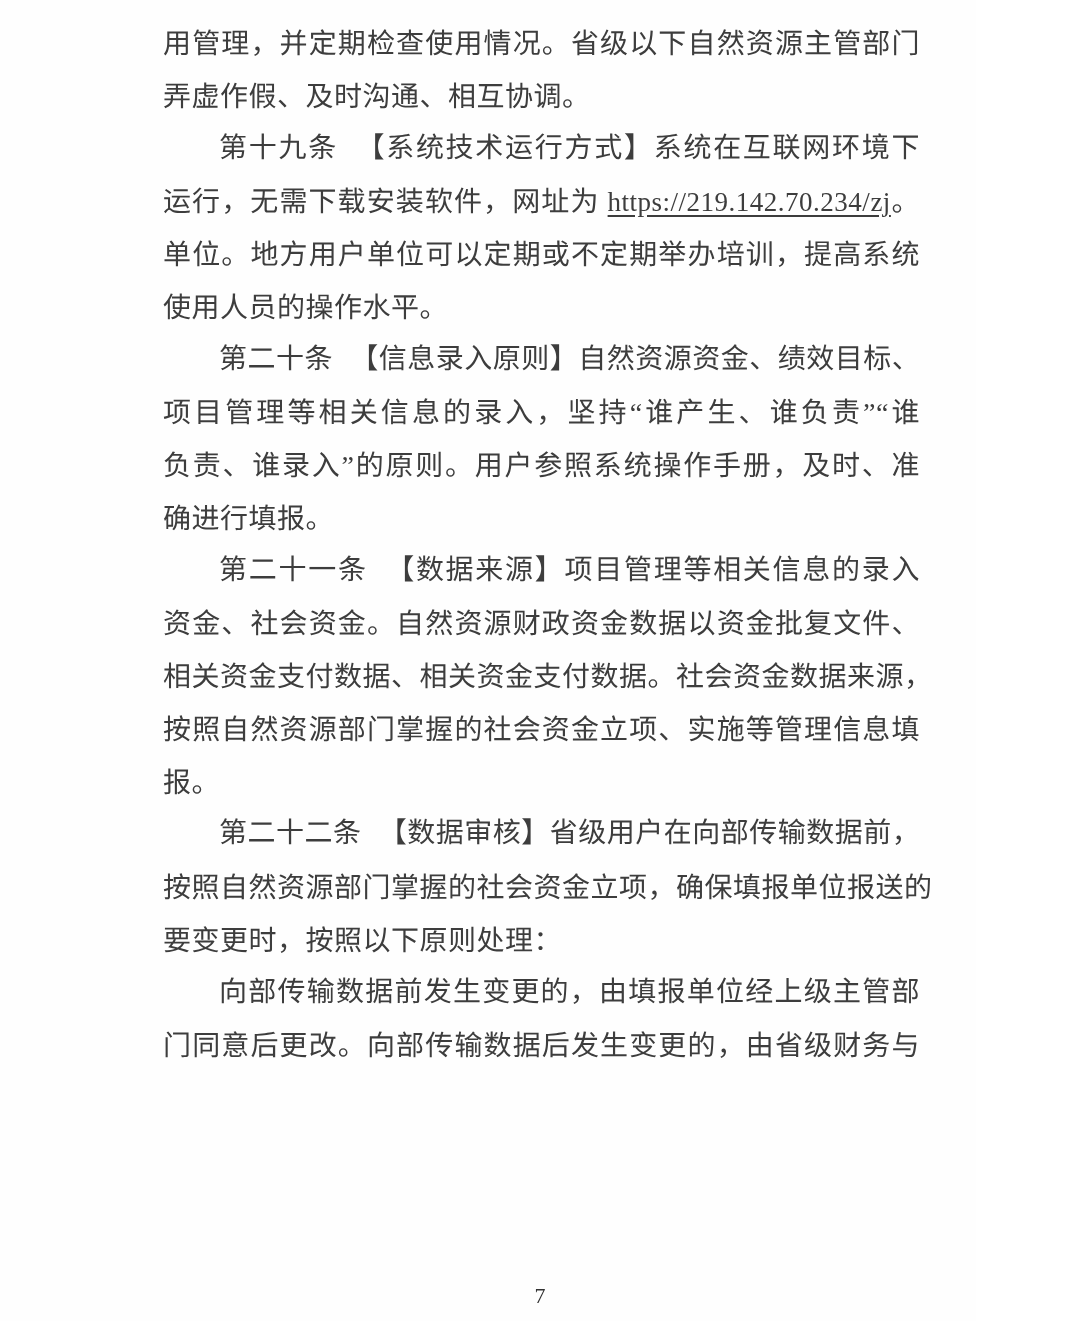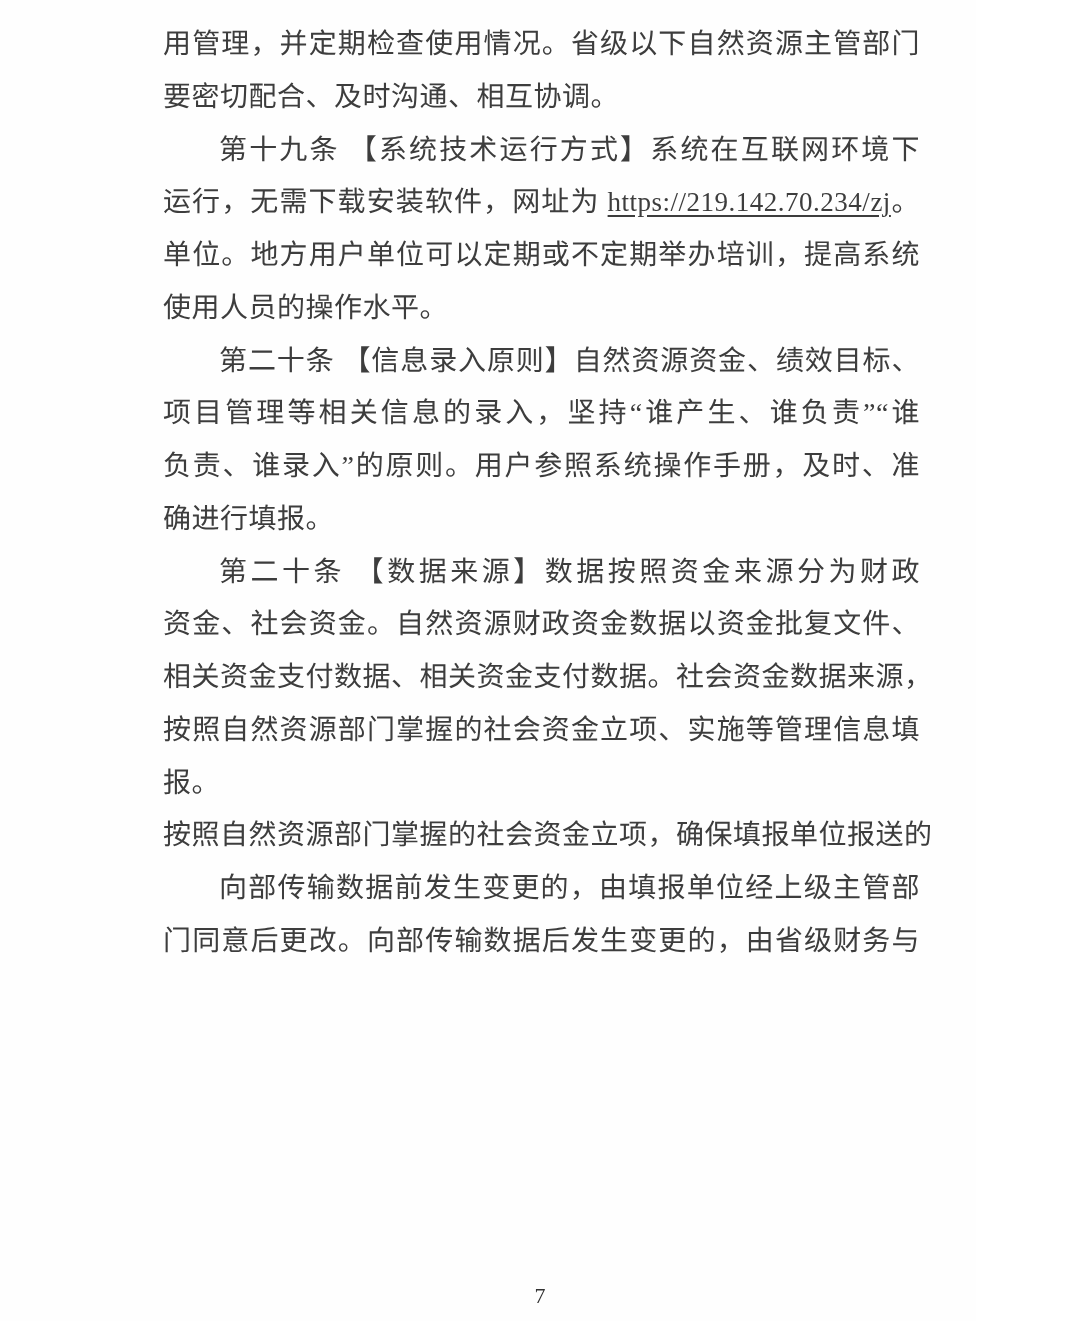--- a/index.html
+++ b/index.html
@@ -32,20 +32,21 @@
     letter-spacing: 0.5px;
     white-space: nowrap;
     text-align: justify;
     text-align-last: justify;
   }
   .line.left {
     text-align-last: left;
   }
   .line.indent {
     padding-left: 56px;
+    font-family: Liberation Mono, monospace;
   }
   .url {
     font-size: 27px;
     text-decoration: underline;
     text-underline-offset: 4px;
     color: inherit;
     font-family: Liberation Serif, serif;
   }
   .page-number {
     position: absolute;
@@ -57,32 +58,34 @@
     color: #333333;
     letter-spacing: 0;
   }
 </style>
 </head>
 <body>
 
 <div class="page">
   <div class="doc-body">
       <div class="line">用管理，并定期检查使用情况。省级以下自然资源主管部门</div>
-      <div class="line left">要密切配合、及时沟通、相互协调。</div>
+      <div class="line left">弄虚作假、及时沟通、相互协调。</div>
       <div class="line indent">第十九条 【系统技术运行方式】系统在互联网环境下</div>
       <div class="line"><span>运行，无需下载安装软件，网址为 </span><span class="url">https://219.142.70.234/zj</span><span>。</span></div>
       <div class="line">单位。地方用户单位可以定期或不定期举办培训，提高系统</div>
       <div class="line left">使用人员的操作水平。</div>
       <div class="line indent">第二十条 【信息录入原则】自然资源资金、绩效目标、</div>
       <div class="line">项目管理等相关信息的录入，坚持“谁产生、谁负责”“谁</div>
       <div class="line">负责、谁录入”的原则。用户参照系统操作手册，及时、准</div>
       <div class="line left">确进行填报。</div>
-      <div class="line indent">第二十条 【数据来源】数据按照资金来源分为财政</div>
+      <div class="line indent">第二十一条 【数据来源】项目管理等相关信息的录入</div>
       <div class="line">资金、社会资金。自然资源财政资金数据以资金批复文件、</div>
       <div class="line">相关资金支付数据、相关资金支付数据。社会资金数据来源，</div>
       <div class="line">按照自然资源部门掌握的社会资金立项、实施等管理信息填</div>
       <div class="line left">报。</div>
+      <div class="line indent">第二十二条 【数据审核】省级用户在向部传输数据前，</div>
       <div class="line">按照自然资源部门掌握的社会资金立项，确保填报单位报送的</div>
+      <div class="line left">要变更时，按照以下原则处理：</div>
       <div class="line indent">向部传输数据前发生变更的，由填报单位经上级主管部</div>
       <div class="line">门同意后更改。向部传输数据后发生变更的，由省级财务与</div>
     </div>
   <div class="page-number">7</div>
 </div>
 
 </body></html>

